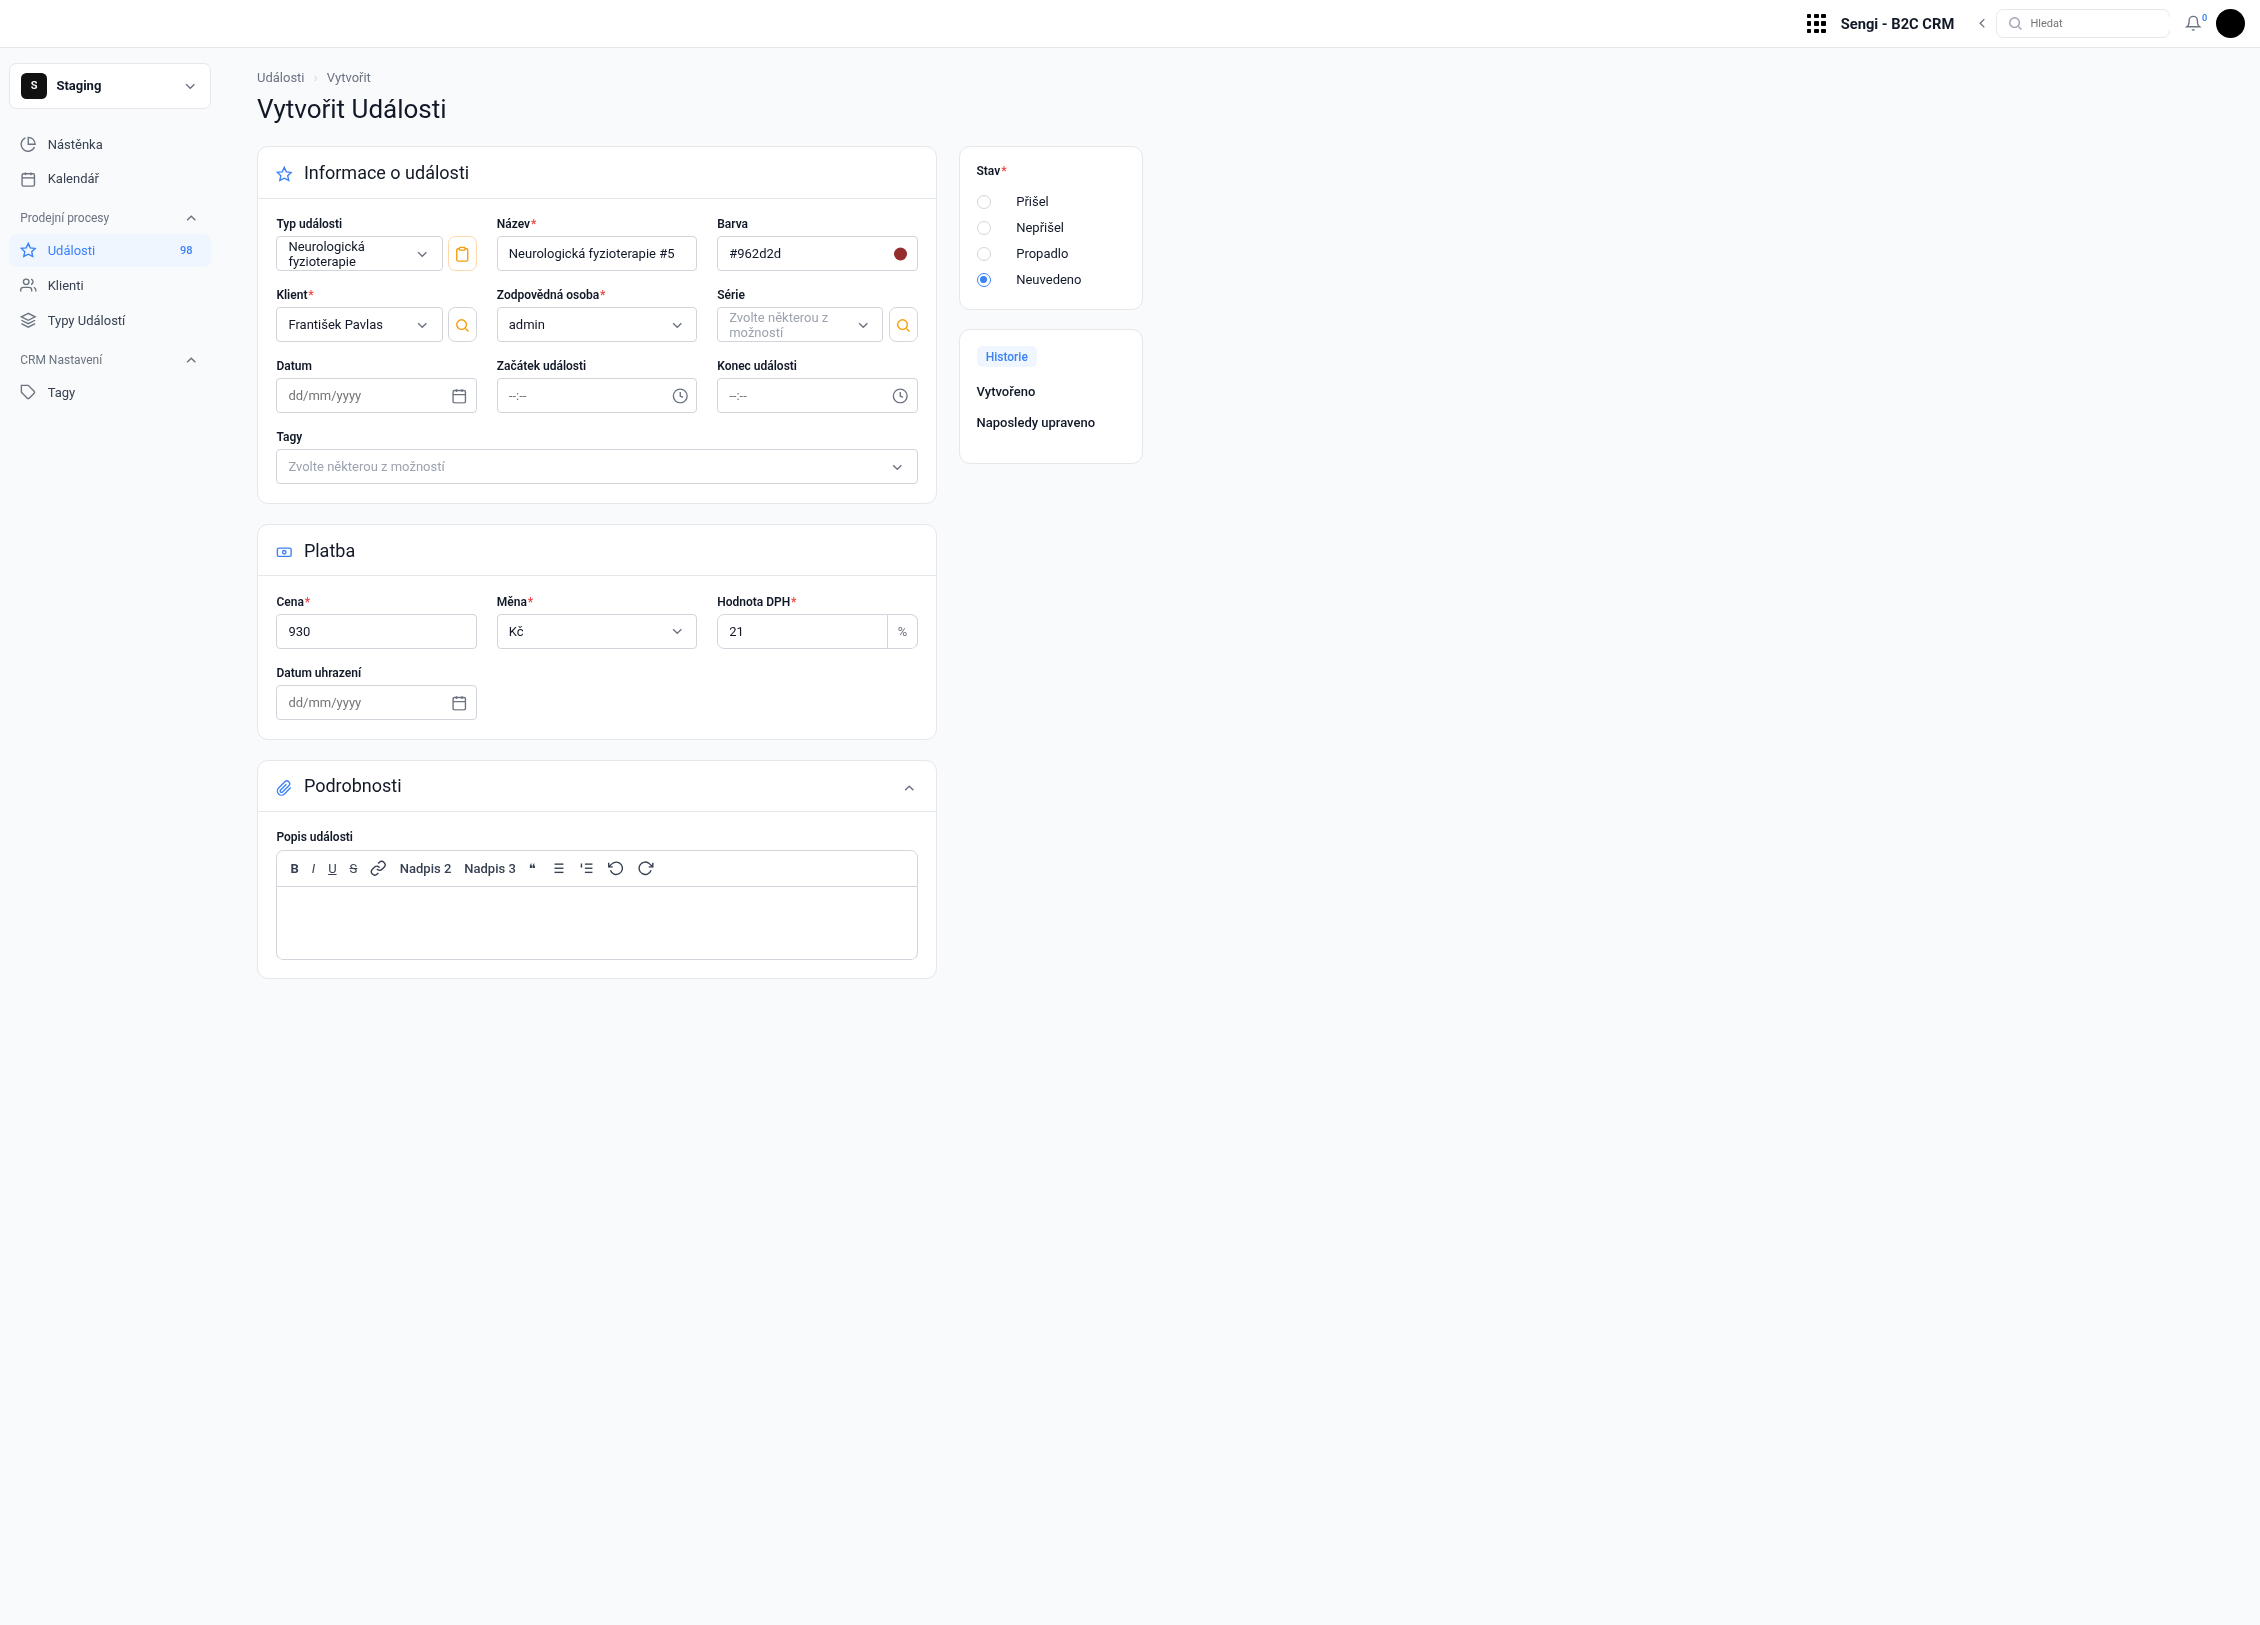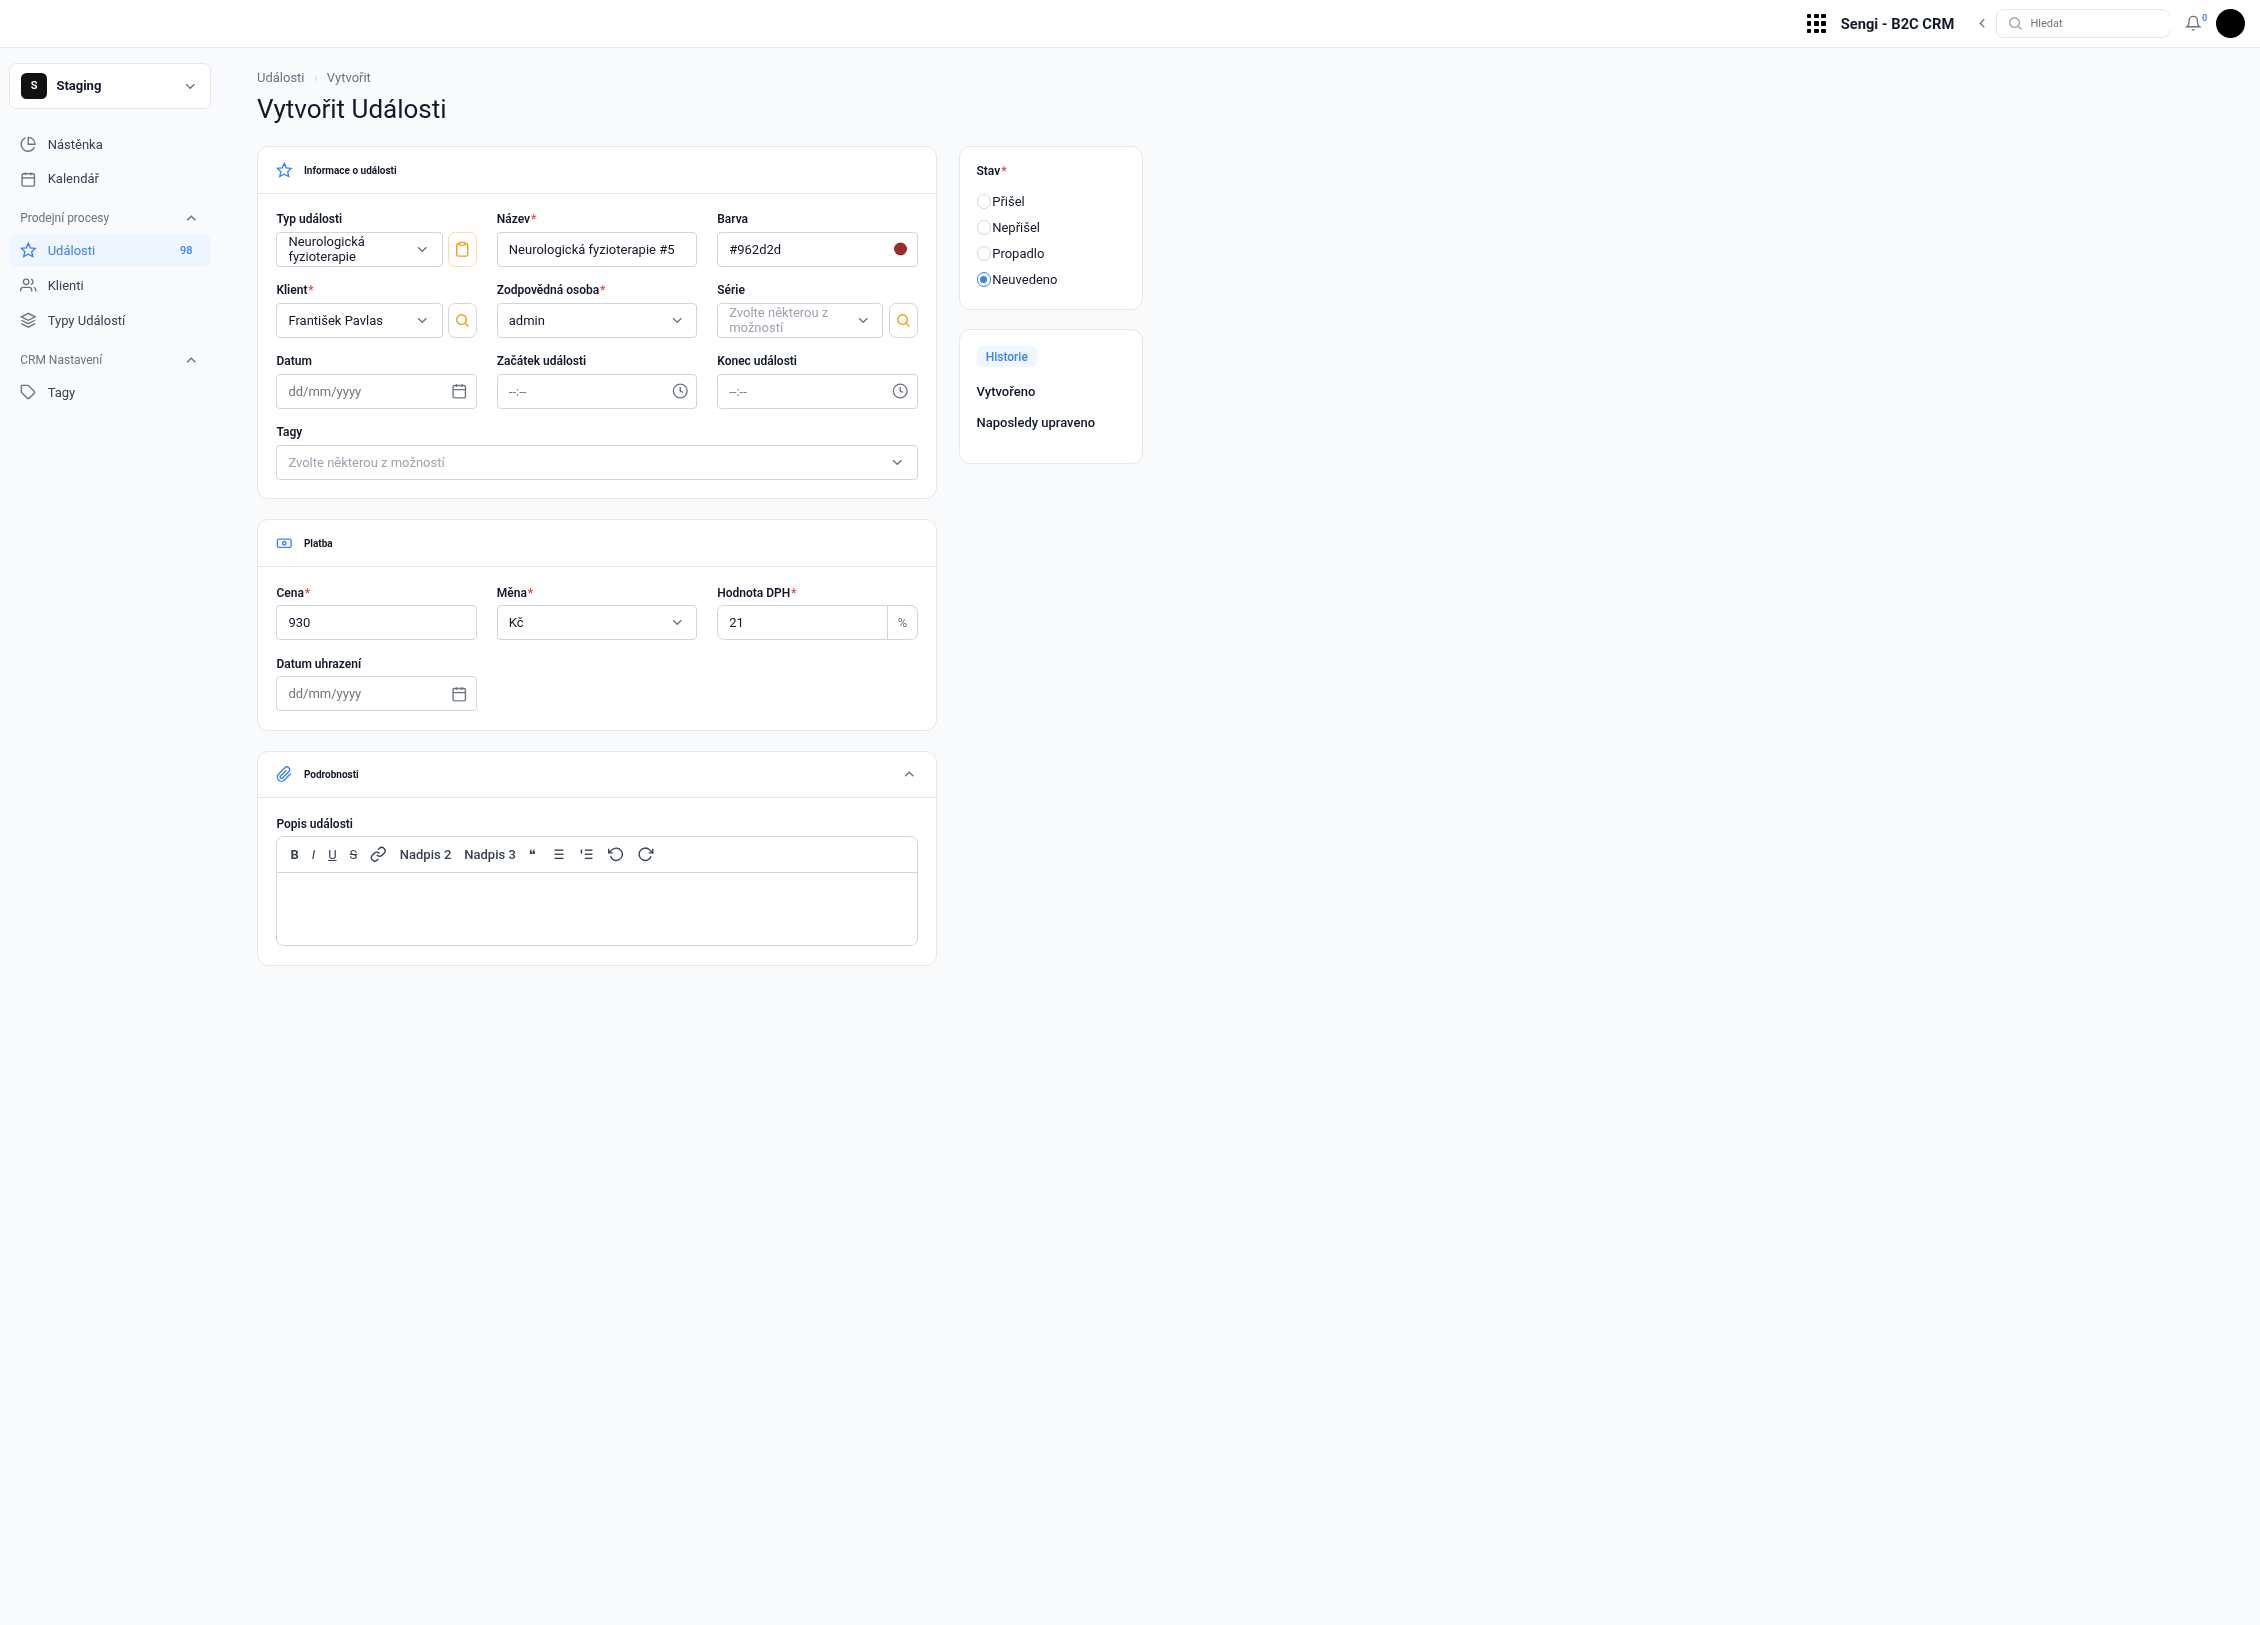--- a/index.html
+++ b/index.html
@@ -28,21 +28,21 @@
 .nav-sec{display:flex;align-items:center;justify-content:space-between;padding:13px 11px 7.3px;color:#6b7280;font-size:12px;cursor:pointer}
 .icon{width:16.5px;height:16.5px;flex-shrink:0}
 .main{flex:1;padding:22px 0 37px 37px;max-width:100%}
 .breadcrumb{display:flex;align-items:center;gap:9.2px;color:#6b7280;font-size:13px;margin-bottom:9.2px}
 .breadcrumb .sep{color:#d1d5db}
 h1.page-title{font-size:26px;font-weight:400;margin-bottom:22px}
 .cols{display:flex;gap:22px;align-items:flex-start}
 .col-main{flex:1;max-width:680px}
 .col-side{width:202px;display:flex;flex-direction:column;gap:18.4px;padding-right:18.4px}
 .card{background:#fff;border:0.9px solid #e5e7eb;border-radius:11px;margin-bottom:20px}
-.card-header{display:flex;align-items:center;gap:11px;padding:14.7px 18.4px;border-bottom:0.9px solid #e5e7eb;font-weight:700;font-size:10px}
+.card-header{display:flex;align-items:flex-end;gap:11px;padding:14.7px 18.4px;border-bottom:0.9px solid #e5e7eb;font-weight:400;font-size:18px}
 .card-header .hicon{color:#3b82f6}
 .card-header .grow{flex:1}
 .card-body{padding:18.4px}
 .form-grid{display:grid;grid-template-columns:repeat(3,1fr);gap:16.5px 20px}
 .form-row-full{grid-column:1 / -1}
 .field-label{font-size:12px;font-weight:600;margin-bottom:5.5px;display:block;color:#111827}
 .req{color:#ef4444;margin-left:0.9px}
 .field-wrap{display:flex;gap:5.5px}
 .inp,.sel{width:100%;height:35px;border:0.9px solid #d1d5db;border-radius:4px;padding:0 11px;font-size:13px;color:#111827;background:#fff;display:flex;align-items:center;justify-content:space-between;cursor:text}
 .sel{cursor:pointer}
@@ -51,21 +51,21 @@
 .icon-btn.search{color:#f59e0b}
 .icon-btn.clip{color:#f59e0b;border-color:#fed7aa}
 .inp-suffix{display:flex}
 .inp-suffix .inp{border-radius:7.3px 0 0 7.3px}
 .suffix{width:35px;height:35px;border:0.9px solid #d1d5db;border-left:none;border-radius:0 7.3px 7.3px 0;display:flex;align-items:center;justify-content:center;color:#6b7280}
 .inp-icon{position:relative}
 .inp-icon .trail{position:absolute;right:9.2px;top:50%;transform:translateY(-50%);color:#6b7280;pointer-events:none}
 .color-swatch{width:13px;height:13px;border-radius:50%;background:#962d2d;position:absolute;right:11px;top:50%;transform:translateY(-50%)}
 .side-card{background:#fff;border:0.9px solid #e5e7eb;border-radius:11px;padding:16.5px}
 .side-label{font-size:12px;font-weight:600;margin-bottom:11px}
-.radio-row{display:flex;align-items:center;gap:1px;padding:5.5px 0;cursor:pointer}
+.radio-row{display:flex;align-items:flex-end;gap:25px;padding:5.5px 0;cursor:pointer}
 .radio{width:14.7px;height:14.7px;border:1.4px solid #d1d5db;border-radius:50%;display:flex;align-items:center;justify-content:center}
 .radio.checked{border-color:#3b82f6}
 .radio.checked::after{content:"";width:7.3px;height:7.3px;background:#3b82f6;border-radius:50%}
 .hist-tab{color:#3b82f6;background:#eff6ff;display:inline-block;padding:3.7px 9.2px;border-radius:5.5px;font-size:12px;font-weight:500;margin-bottom:16.5px}
 .hist-row{font-size:13px;margin-bottom:16.5px;font-weight:500}
 .editor-toolbar{display:flex;align-items:center;gap:13px;padding:9.2px 13px;border:0.9px solid #d1d5db;border-radius:7.3px 7.3px 0 0;color:#374151}
 .editor-toolbar .tbtn{cursor:pointer;font-size:13px}
 .editor-toolbar .txt{font-weight:500}
 .editor-body{border:0.9px solid #d1d5db;border-top:none;border-radius:0 0 7.3px 7.3px;min-height:73px}
 svg{display:block}

